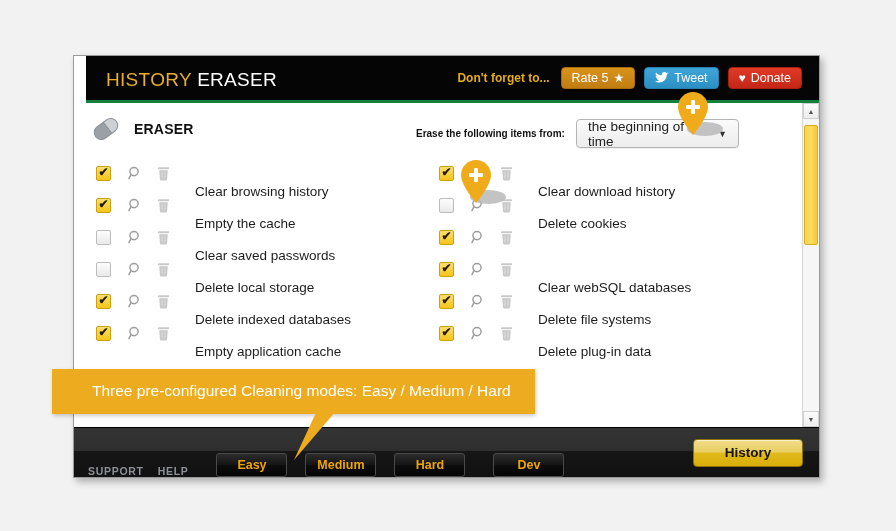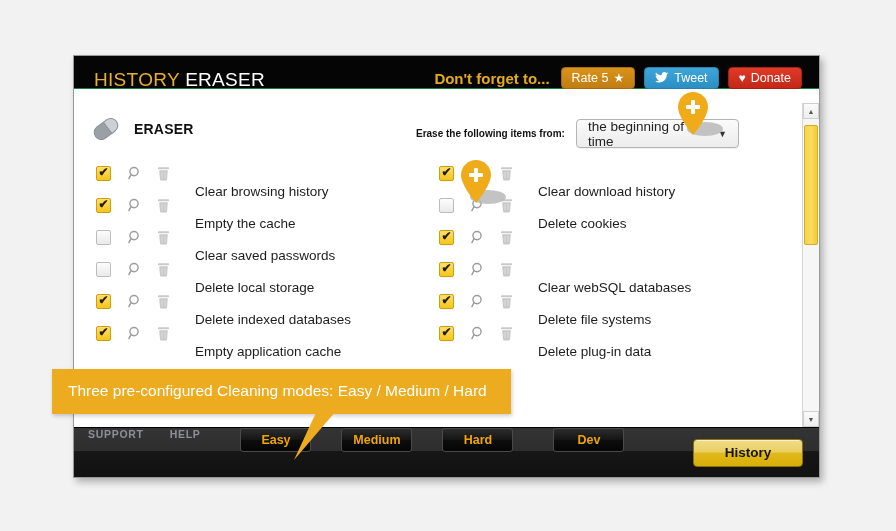--- a/index.html
+++ b/index.html
@@ -14,38 +14,38 @@
     position:absolute;left:73px;top:55px;
     width:747px;height:423px;
     background:#ffffff;
     border:1px solid #9a9a9a;
     box-shadow:3px 4px 7px rgba(0,0,0,0.28);
     box-sizing:border-box;
   }
 
   
   .titlebar{
-    position:absolute;left:0;top:0;right:0;height:33px;
+    position:absolute;left:12px;top:0;right:0;height:47px;
     background:#050505;
-    border-bottom:1px solid #15803d;
+    border-bottom:3px solid #15803d;
     box-sizing:border-box;
   }
   .brand{
     position:absolute;left:20px;top:13px;
     font-size:19px;letter-spacing:.3px;
     font-family:"Liberation Sans", sans-serif;
   }
   .brand .b1{color:#e8b02a;}
   .brand .b2{color:#ffffff;}
   .hdr-right{
     position:absolute;right:17px;top:11px;
     display:flex;align-items:center;gap:9px;
   }
   .dontforget{
-    color:#e6ac17;font-size:15px;font-weight:bold;
+    color:#e6ac17;font-size:12px;font-weight:bold;
     margin-right:2px;white-space:nowrap;
   }
   .pill{
     display:inline-flex;align-items:center;gap:5px;
     height:22px;padding:1px 10px;border-radius:4px;
     font-size:12.5px;color:#fff;box-sizing:border-box;
     line-height:1;
   }
   .pill-rate{background:linear-gradient(#d9931a,#c07d12);border:1px solid #a96c0c;}
   .pill-tweet{background:linear-gradient(#3fa5d8,#2b8fc4);border:1px solid #2880b0;}
@@ -143,21 +143,21 @@
 
   
   .footer{
     position:absolute;left:0;right:0;bottom:0;height:50px;
     background:linear-gradient(#343434 0%,#2e2e2e 46%,#161616 48%,#111111 100%);
     border-top:1px solid #000;
     box-sizing:border-box;
   }
   .foot-left{
     position:absolute;left:14px;top:0;bottom:0;
-    display:flex;align-items:flex-start;gap:26px;
+    display:flex;align-items:flex-end;gap:14px;
   }
   .txtlink{
     color:#8d9197;font-size:10.5px;font-weight:bold;letter-spacing:.7px;
   }
   .modebtn{
     width:71px;height:24px;margin-left:4px;
     background:linear-gradient(#2c2c2c,#151515 48%,#0d0d0d 52%,#050505);
     border:1px solid #4a4a4a;border-radius:3px;box-sizing:border-box;
     color:#f0a500;font-size:12.5px;font-weight:bold;
     display:inline-flex;align-items:center;justify-content:center;
@@ -180,21 +180,21 @@
   .pin{
     position:absolute;width:38px;height:50px;z-index:40;
   }
   .pin svg{display:block;}
 
   .tipwrap{position:absolute;z-index:50;}
   .tip{
     background:#edab1f;
     color:#ffffff;
     font-size:15.5px;
-    padding:13px 24px 14px 16px;
+    padding:13px 24px 14px 40px;
     white-space:nowrap;
     box-shadow:1px 2px 4px rgba(0,0,0,.2);
   }
   .tiptail{
     position:absolute;left:228px;top:35px;width:70px;height:62px;
   }
 </style>
 </head>
 <body>
 

